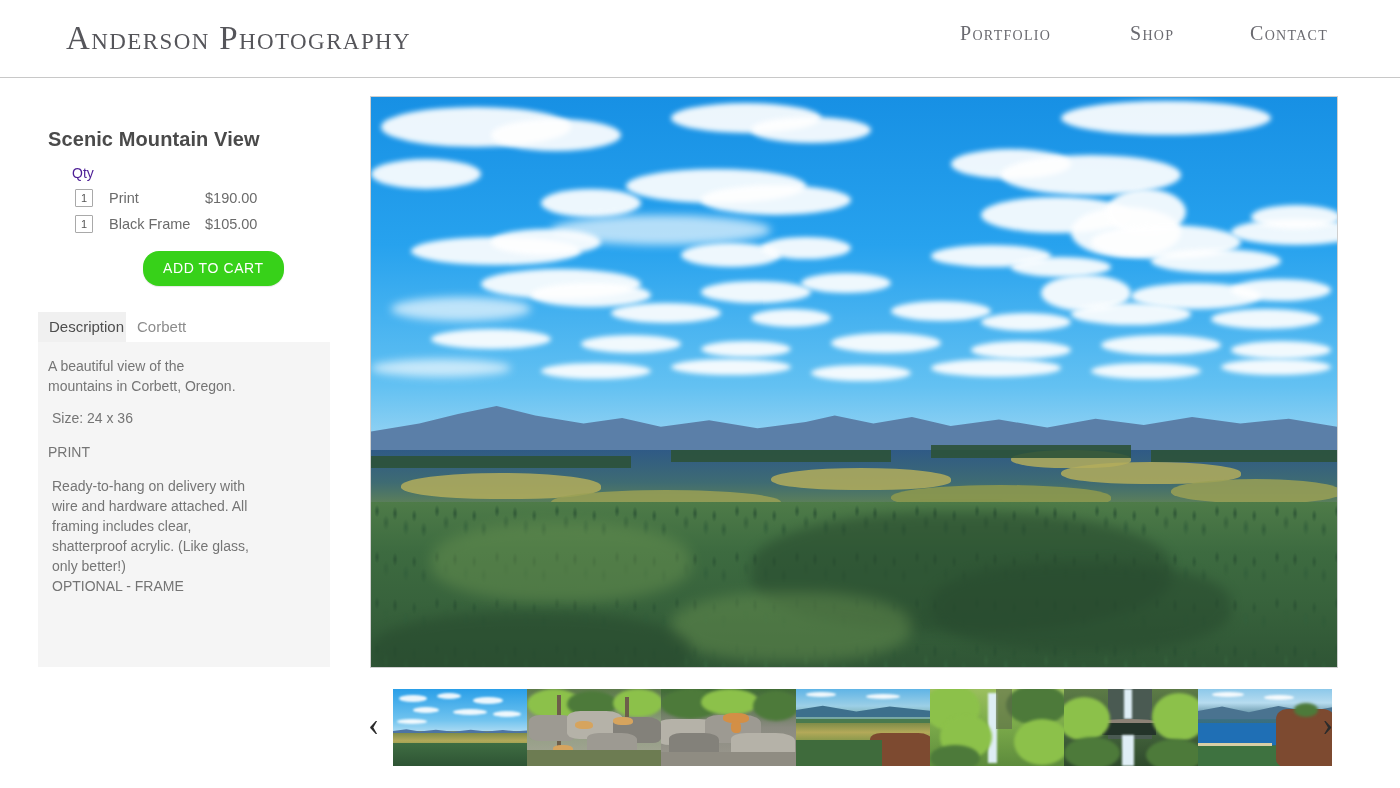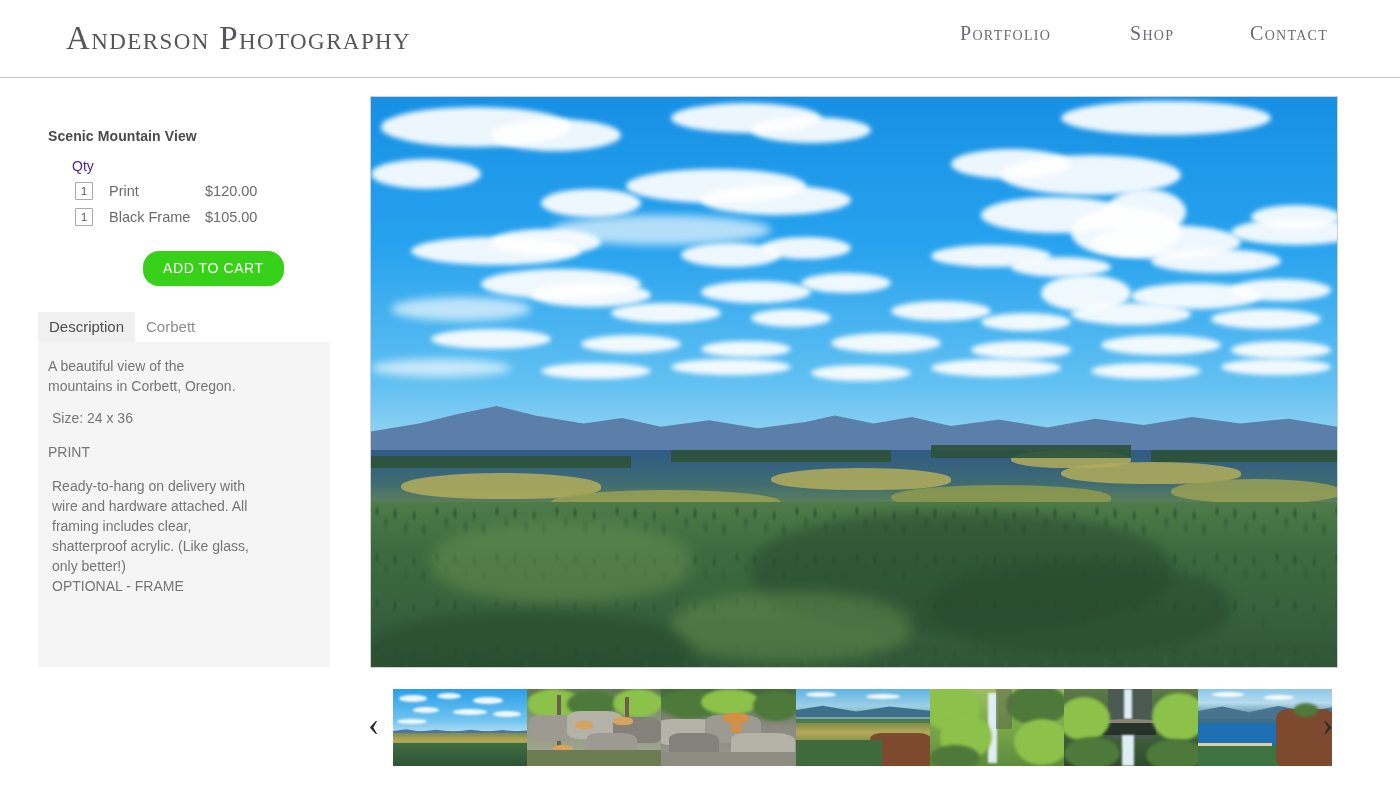--- a/index.html
+++ b/index.html
@@ -39,21 +39,21 @@
     white-space:nowrap;
     cursor:pointer;
   }
   .nav-item.n0 { left: 30px; }
   .nav-item.n1 { left: 200px; }
   .nav-item.n2 { left: 320px; }
 
   
   #product-panel { position:absolute; left:38px; top:96px; width:300px; }
   #product-title {
-    font-size: 14px; font-weight: bold; color:#4a4a4a;
+    font-size: 20px; font-weight: bold; color:#4a4a4a;
     margin: 32px 0 0 10px; letter-spacing:0.1px;
   }
   #qty-label {
     margin: 14px 0 0 34px; font-size:14px; color:#4c1d95;
   }
   .opt-row {
     display:flex; align-items:center; margin: 8px 0 0 37px;
   }
   .qty-box {
     width:18px; height:18px; border:1px solid #a9a9a9; background:#fff;
@@ -72,21 +72,21 @@
     font-size:14px; font-weight:normal; letter-spacing:0.6px;
     padding:9px 20px 10px 20px;
     border:none; border-radius:16px;
     cursor:pointer; white-space:nowrap;
     box-shadow: 0 1px 1px rgba(0,0,0,0.10);
   }
 
   
   #tabs { position:absolute; left:38px; top:312px; height:30px; display:flex; align-items:flex-end; }
   .tab {
-    font-size:15px; padding:6px 11px 7px 11px; cursor:pointer; white-space:nowrap;
+    font-size:15px; padding:6px 2px 7px 11px; cursor:pointer; white-space:nowrap;
   }
   .tab.active { background:#f0f0f0; color:#4d4d4d; }
   .tab.inactive { background:transparent; color:#8c8c8c; }
 
   #desc-panel {
     position:absolute; left:38px; top:342px; width:292px; height:325px;
     background:#f5f5f5;
     padding:14px 18px 0 10px;
   }
   .desc-p {
@@ -219,21 +219,21 @@
     <div id="logo">Anderson Photography</div>
   </div>
 
   <div id="product-panel">
     <div id="product-title">Scenic Mountain View</div>
     <div id="qty-label">Qty</div>
 
     <div class="opt-row">
       <div class="qty-box">1</div>
       <div class="opt-name">Print</div>
-      <div class="opt-price">$120.00</div>
+      <div class="opt-price">$190.00</div>
     </div>
 
     <div class="opt-row">
       <div class="qty-box">1</div>
       <div class="opt-name">Black Frame</div>
       <div class="opt-price">$105.00</div>
     </div>
 
     <button id="add-to-cart">ADD TO CART</button>
   </div>

